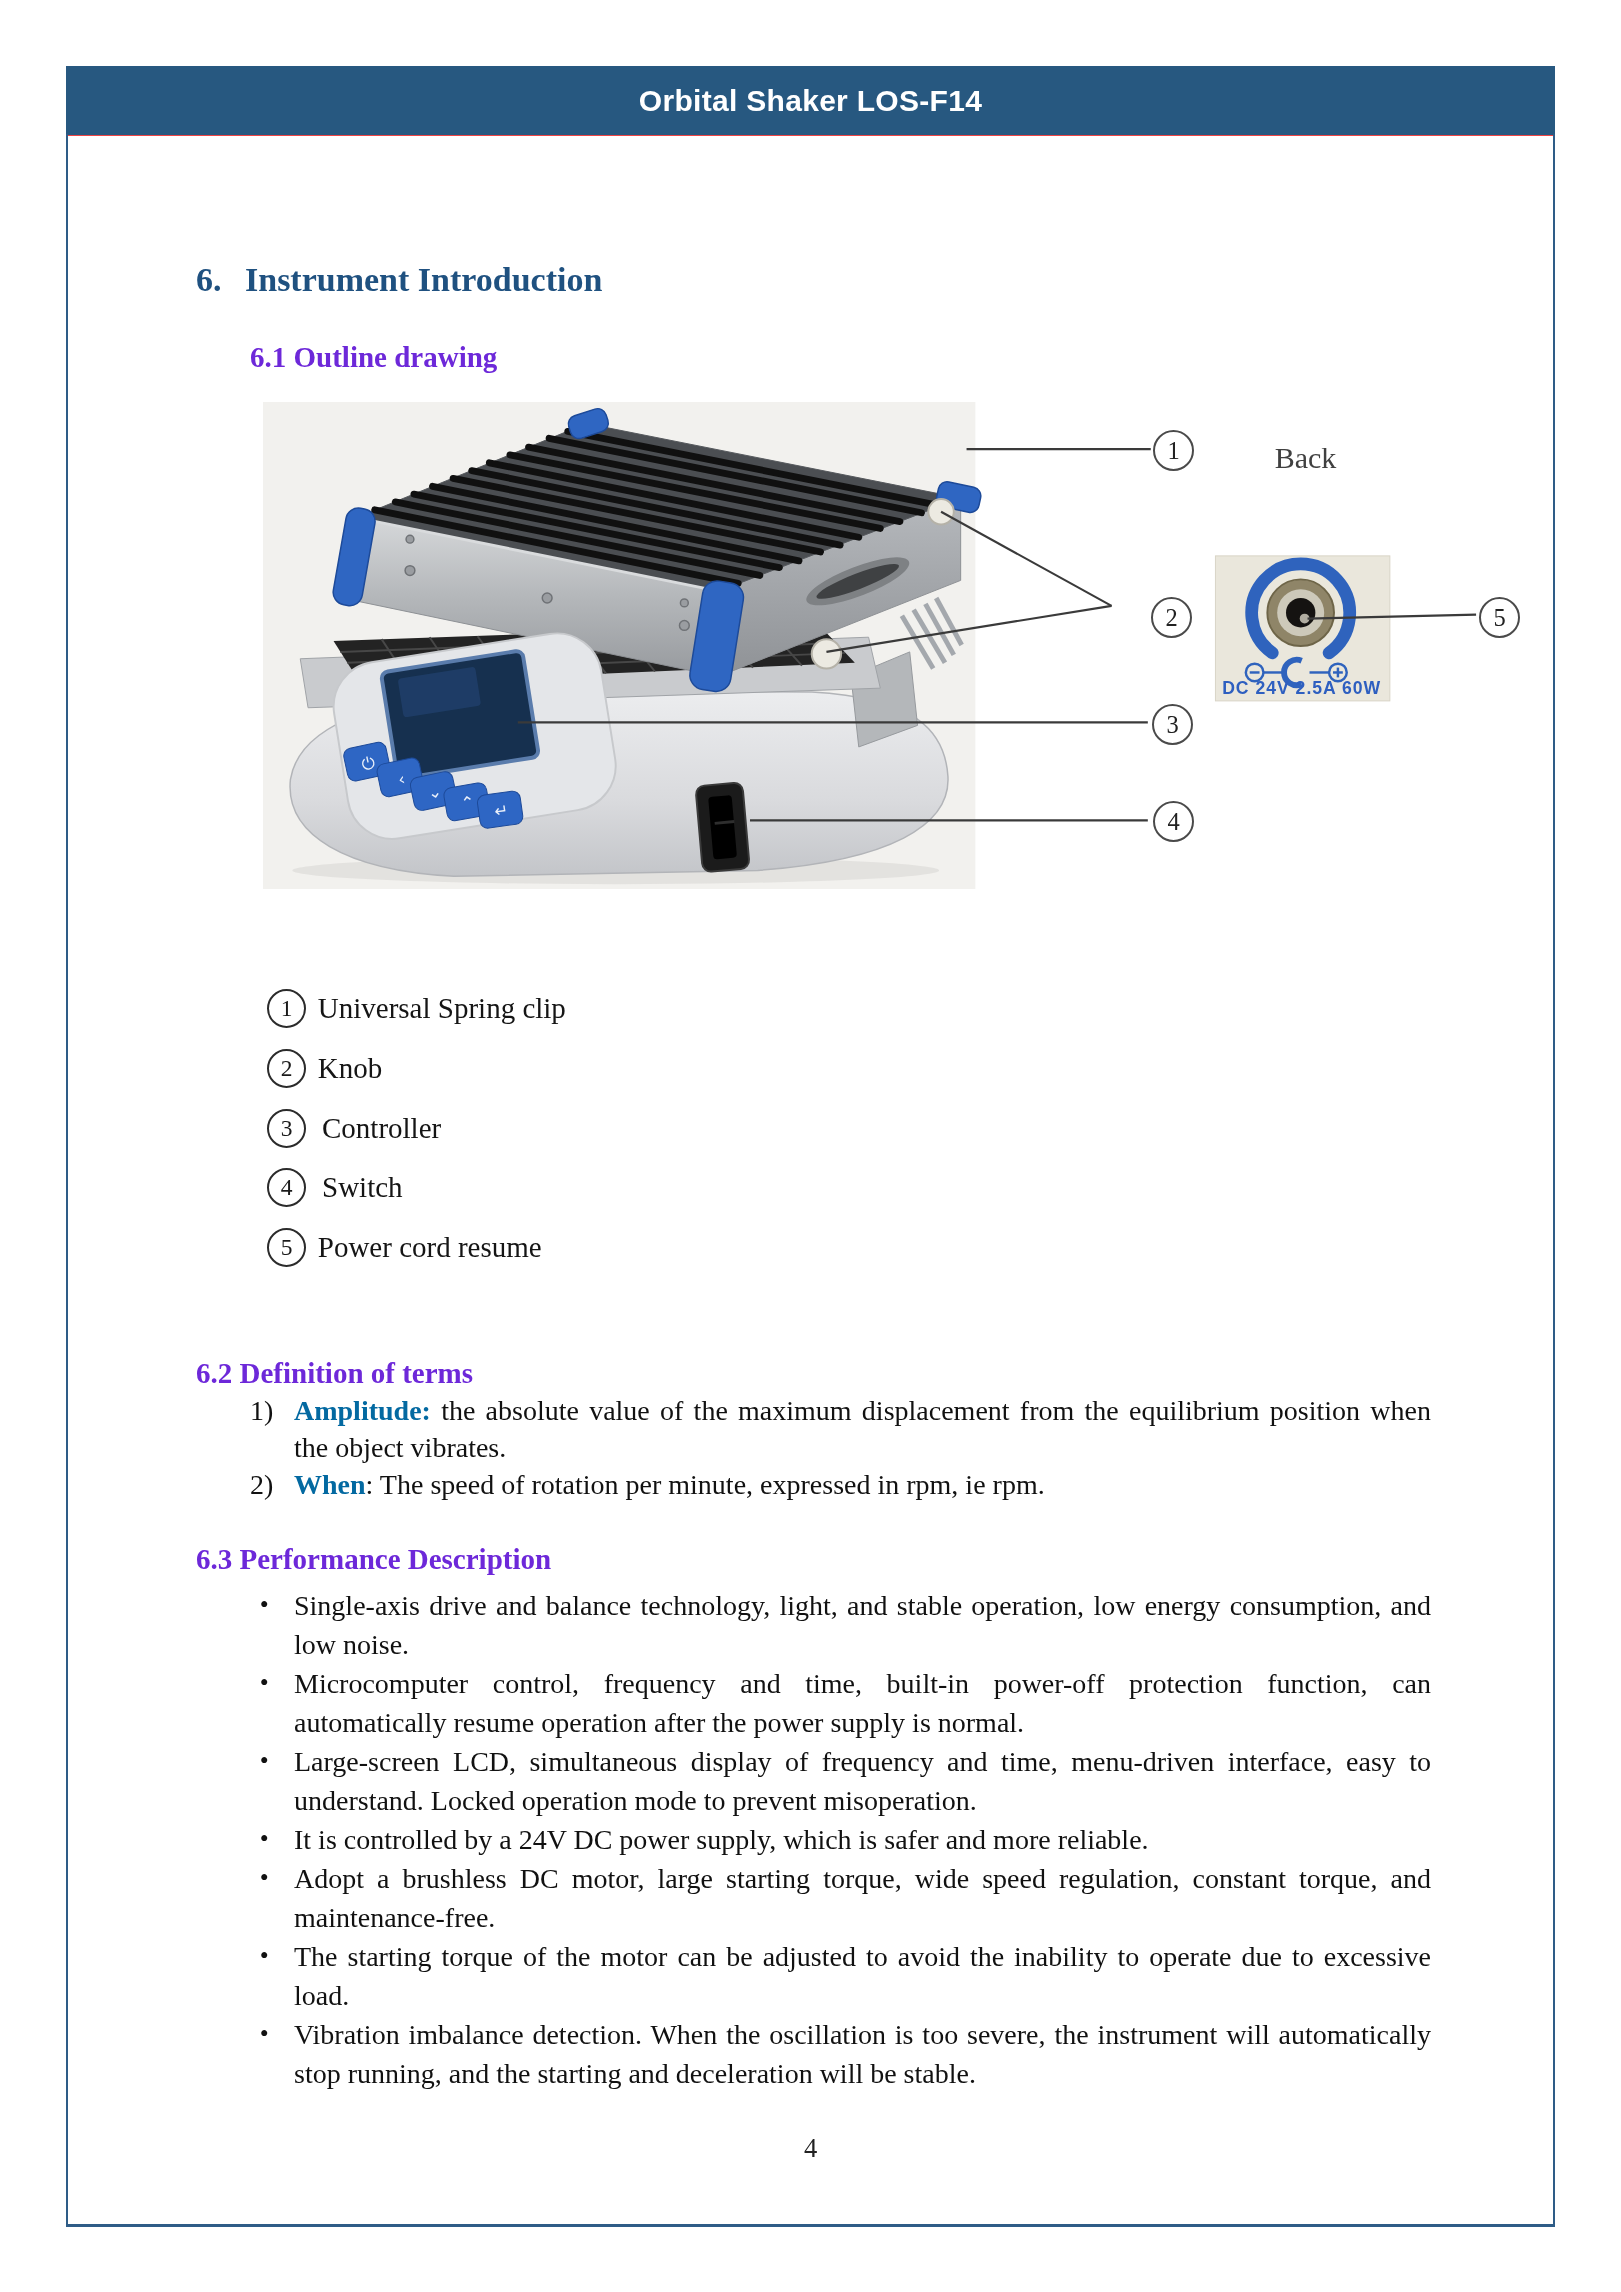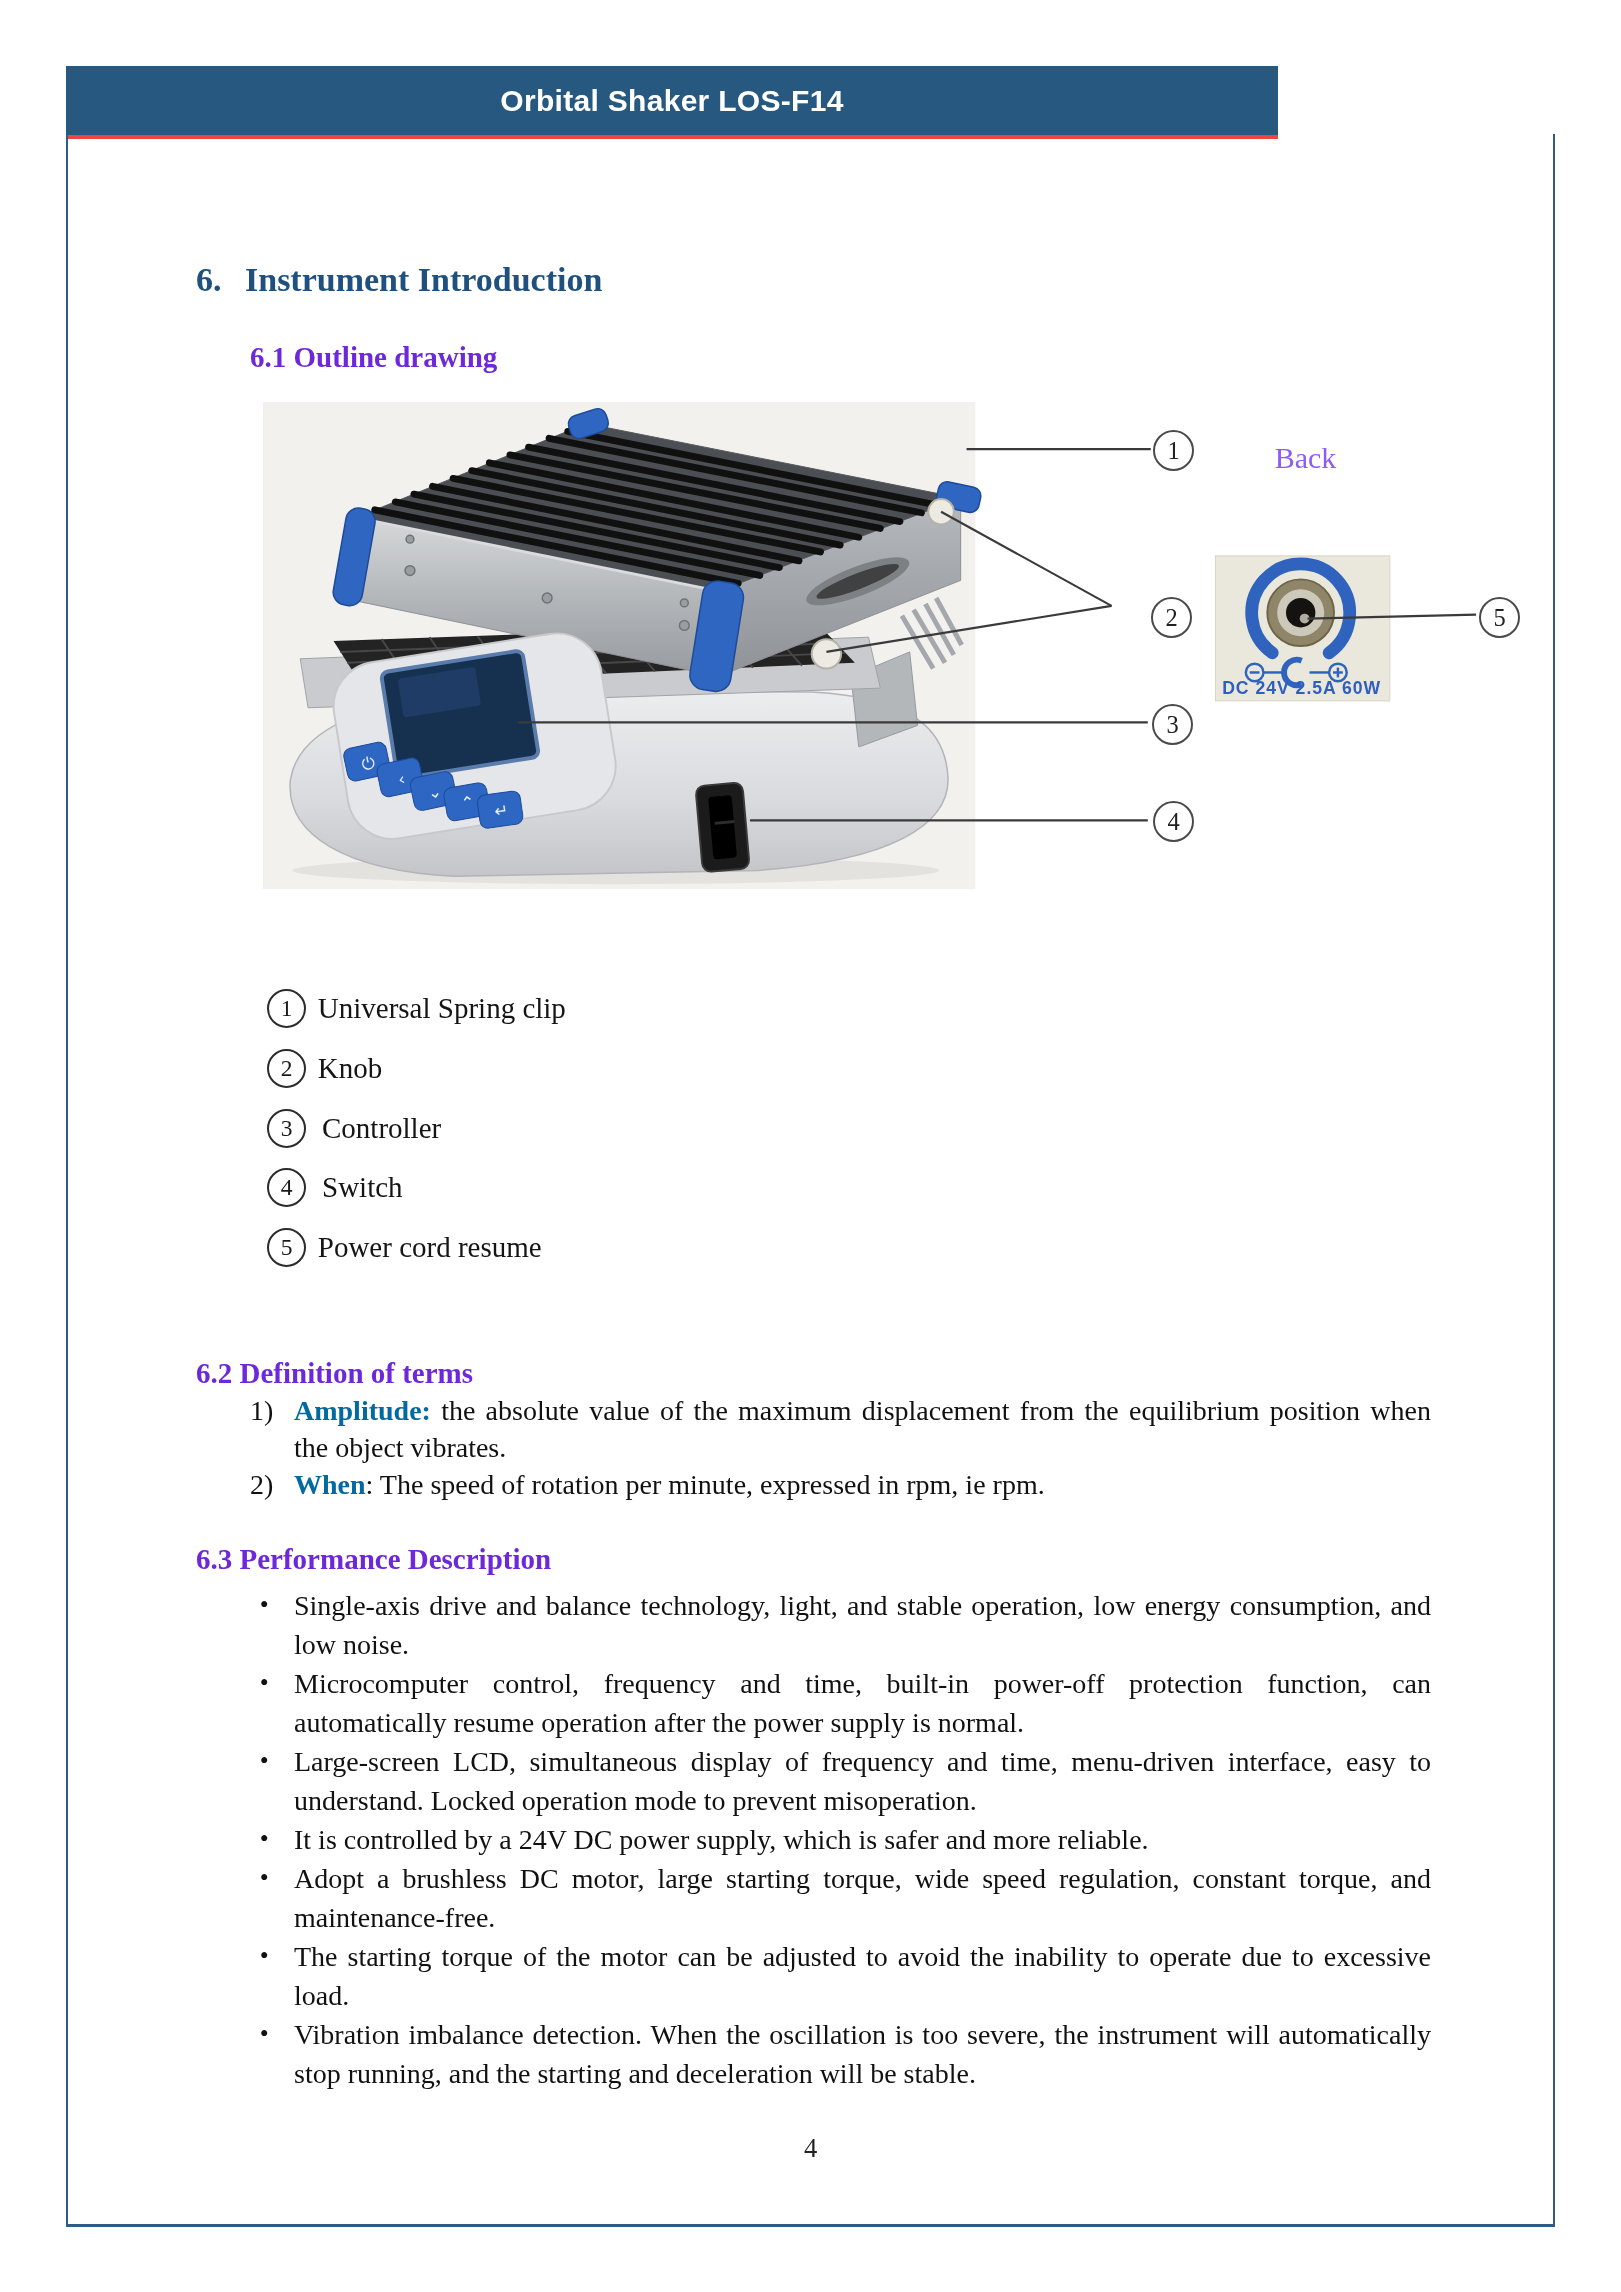--- a/index.html
+++ b/index.html
@@ -1,38 +1,38 @@
 <!DOCTYPE html>
 <html><head>
 <meta charset="utf-8">
 <style>
   html,body{margin:0;padding:0;background:#ffffff;}
   .canvas{position:relative;width:1621px;height:2293px;background:#ffffff;overflow:hidden;
           font-family:"Liberation Serif","DejaVu Serif",serif;color:#141414;}
   
-  .header-bar{position:absolute;left:66px;top:66px;width:1212px;height:69px;background:#275880;
-              display:flex;align-items:center;justify-content:center;border-bottom:4px solid #ef4444;}
+  .header-bar{position:absolute;left:66px;top:66px;width:1489px;height:69px;background:#275880;
+              display:flex;align-items:center;justify-content:center;border-bottom:1px solid #ef4444;}
   .header-title{font-family:"Liberation Sans","DejaVu Sans",sans-serif;font-weight:bold;
                 font-size:30px;color:#ffffff;letter-spacing:0.3px;}
   .border-left{position:absolute;left:66px;top:134px;width:2px;height:2093px;background:#2e5c87;}
   .border-right{position:absolute;left:1553px;top:134px;width:2px;height:2093px;background:#2e5c87;}
   .border-bottom{position:absolute;left:66px;top:2224px;width:1489px;height:2.9px;background:#2e5c87;}
 
   
   .h-main{position:absolute;left:196px;top:261px;font-size:34px;font-weight:bold;color:#1F5180;display:flex;}
   .h-main .num{margin-right:23.5px;}
   .h-sub{position:absolute;font-size:29px;font-weight:bold;color:#6d28d9;}
   .h-61{left:250px;top:341px;}
   .h-62{left:196px;top:1357px;text-align:center;}
   .h-63{left:196px;top:1543px;}
 
   
   .figure{position:absolute;left:263px;top:402px;width:1266px;height:490px;}
   .figure svg{position:absolute;left:0;top:0;}
-  .back-label{position:absolute;left:979px;top:39px;width:127px;text-align:center;font-size:30px;color:#8b5cf6;}
+  .back-label{position:absolute;left:979px;top:39px;width:127px;text-align:center;font-size:30px;color:#404040;}
   .callout{position:absolute;width:37px;height:37px;border:2px solid #4a4a4a;border-radius:50%;
            display:flex;align-items:center;justify-content:center;font-size:24.5px;color:#222;background:transparent;}
   .co-1{left:890px;top:28px;}
   .co-2{left:888px;top:195px;}
   .co-3{left:889px;top:302px;}
   .co-4{left:890px;top:399px;}
   .co-5{left:1216px;top:195px;}
 
   
   .legend-row{position:absolute;left:267px;height:41px;display:flex;align-items:center;font-size:29px;color:#151515;}

